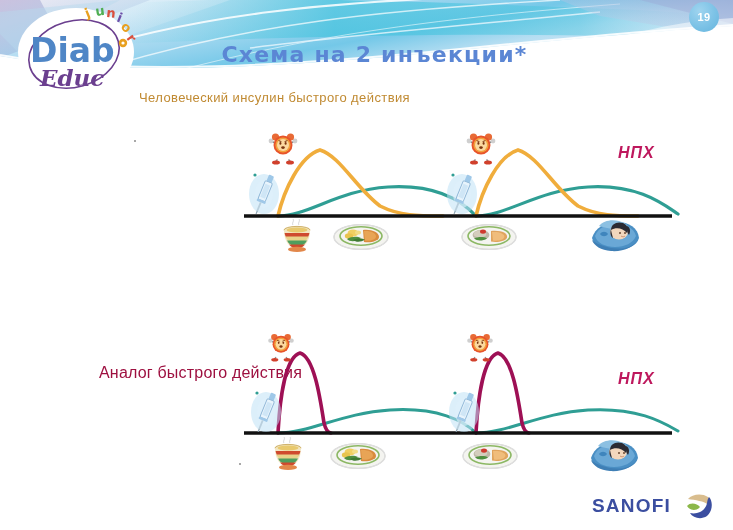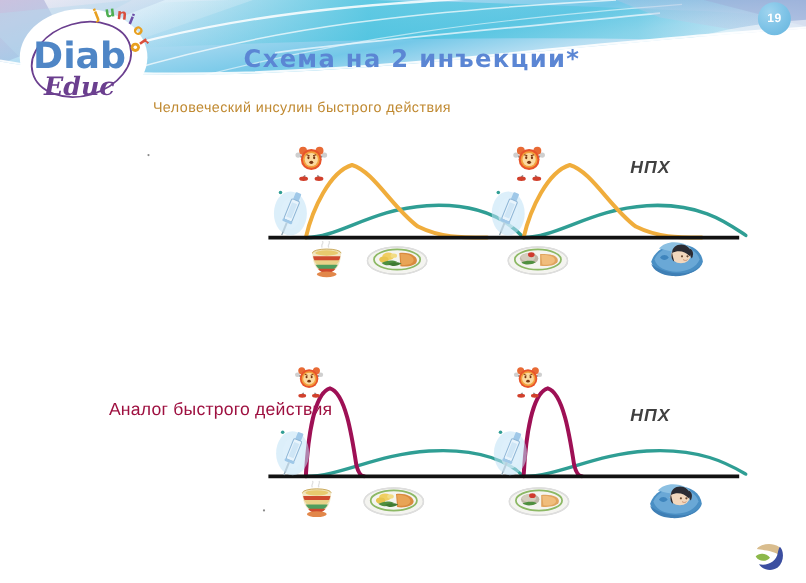--- a/index.html
+++ b/index.html
@@ -82,23 +82,24 @@
     left: 99px; top: 364px;
     font-size: 16px;
     color: #9e1040;
     letter-spacing: .2px;
   }
   .nph-label {
     position: absolute;
     font-size: 16px;
     font-style: italic;
     font-weight: bold;
-    color: #404040;
+    color: #be185d;
     letter-spacing: 1px;
     white-space: nowrap;
+    margin-left: 45px;
   }
   #label-nph-top { left: 573px; top: 144px; }
   #label-nph-bottom { left: 573px; top: 370px; }
 
   
   .chart-panel {
     position: absolute;
     left: 238px;
     width: 440px;
   }
@@ -536,20 +537,21 @@
       <path d="M11,18 C13,15 17,15 19,18 C17,21 13,21 11,18 Z" fill="#3f85bd"></path>
       <path d="M3,24 C10,30 24,34 36,32 C44,30 48,26 50,22 C46,31 34,36 22,35 C12,34 5,30 3,24 Z" fill="#3f7fb5"></path>
     </svg>
   </div>
   <div class="nph-label" id="label-nph-bottom">НПХ</div>
 
   <div class="tiny-dot" style="left:134px; top:140px;"></div>
   <div class="tiny-dot" style="left:239px; top:463px;"></div>
 
   <div id="sanofi-logo">
+    <div id="sanofi-wordmark">SANOFI</div>
     <div id="sanofi-mark">
       <svg width="30" height="28" viewBox="0 0 30 28">
         <path d="M4,7 C8,2 18,1 24,5 C28,8 28,12 25,13 C20,9 11,8 4,7 Z" fill="#d9bd8e"></path>
         <path d="M3,14 C6,10 13,11 16,15 C13,19 6,19 3,14 Z" fill="#8cb84a"></path>
         <path d="M25,5 C29,9 29,19 23,24 C17,28 9,26 6,21 C14,23 22,18 23,11 C23.4,8.6 24,6.4 25,5 Z" fill="#3b4ea0"></path>
       </svg>
     </div>
   </div>
 
 </div>

